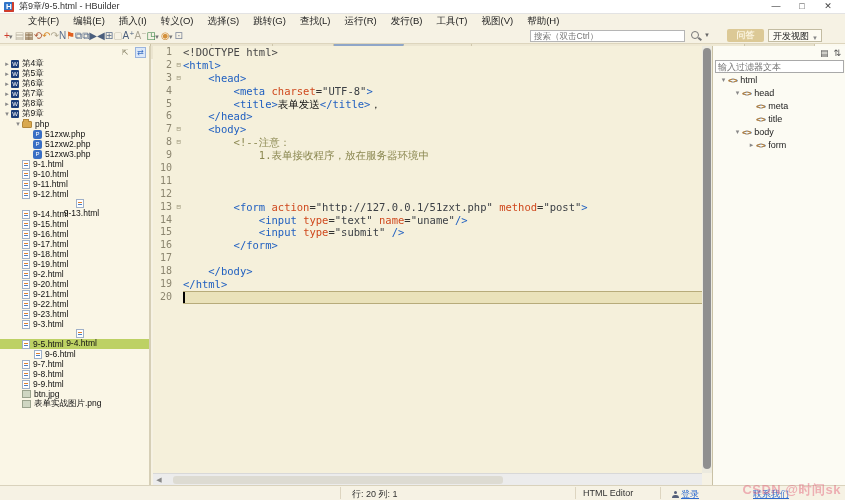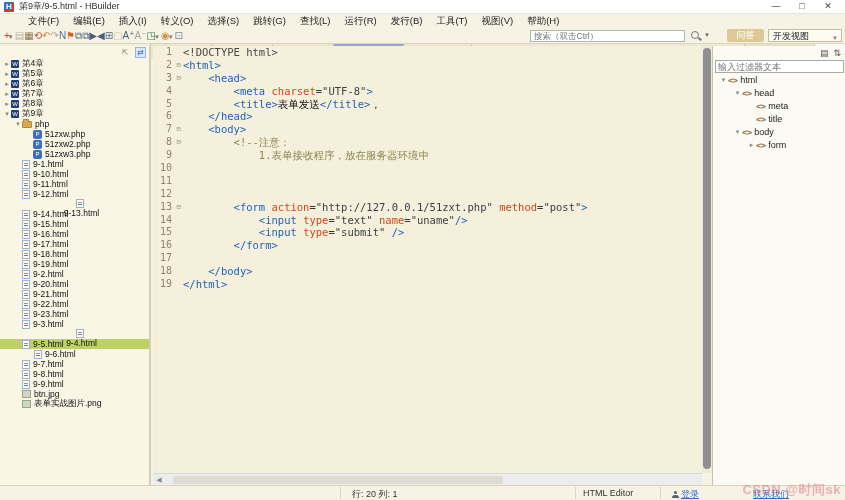--- a/index.html
+++ b/index.html
@@ -29,21 +29,21 @@
   #search-box { position:absolute; left:530px; top:2px; width:155px; height:12px; background:#fff;
     border:1px solid #b5b5b5; font-size:8.5px; color:#999; padding:0 3px;
     font-family:"Liberation Sans","DejaVu Sans",sans-serif; }
   #search-icon { position:absolute; left:691px; top:3px; width:8px; height:8px; border:1.3px solid #777;
     border-radius:50%; }
   #search-icon::after { content:""; position:absolute; left:6px; top:6px; width:4px; height:1.5px;
     background:#777; transform:rotate(40deg); }
   #search-dd { position:absolute; left:704px; top:4px; font-size:6px; color:#666; }
   #qa-btn { position:absolute; left:727px; top:1px; width:37px; height:13px; background:#dcc996;
     color:#f9f2dc; font-size:9px; text-align:center; line-height:13px; border-radius:2px; font-weight:bold; }
-  #perspective { position:absolute; left:768px; top:1px; width:74px; height:13px; background:#fdfbf2;
+  #perspective { position:absolute; left:768px; top:1px; width:54px; height:13px; background:#fdfbf2;
     border:1px solid #c3bca2; font-size:9px; color:#222; padding-left:4px; line-height:12px; }
   #perspective .dd { float:right; font-size:6px; color:#888; margin:2px 3px 0 0; }
   
   #row2 { height:15px; display:flex; background:#efe9d4; border-bottom:1px solid #c9c1a5; position:relative; }
   #proj-header { width:151px; background:#f3eeda; border-right:1px solid #c9c1a5; font-size:9px; color:#333;
     line-height:14px; padding-left:5px; position:relative; }
   .hdr-ic { position:absolute; top:3px; font-size:7px; color:#8a8468; }
   #tabs { display:flex; height:15px; }
   .etab { display:flex; align-items:center; font-size:9px; color:#333; padding:0 7px 0 5px;
     border-right:1px solid #cfc7ab; background:#ebe5d0; height:15px; }
@@ -477,20 +477,25 @@
       <div class="crow">
         <span class="ln">18</span>
         <span class="fold"></span>
         <span class="ctext"><span class="c-pl">    </span><span class="c-tag">&lt;/body&gt;</span></span>
       </div>
       <div class="crow">
         <span class="ln">19</span>
         <span class="fold"></span>
         <span class="ctext"><span class="c-tag">&lt;/html&gt;</span></span>
       </div>
+      <div class="crow cur">
+        <span class="ln">20</span>
+        <span class="fold"></span>
+        <span class="ctext"><span class="caret"></span></span>
+      </div>
     </div>
 
   <div id="vscroll">
       <div class="thumb"></div>
     </div>
   <div id="hscroll">
     <span class="harrow">◀</span>
     <span class="hthumb"></span>
   </div>
 

